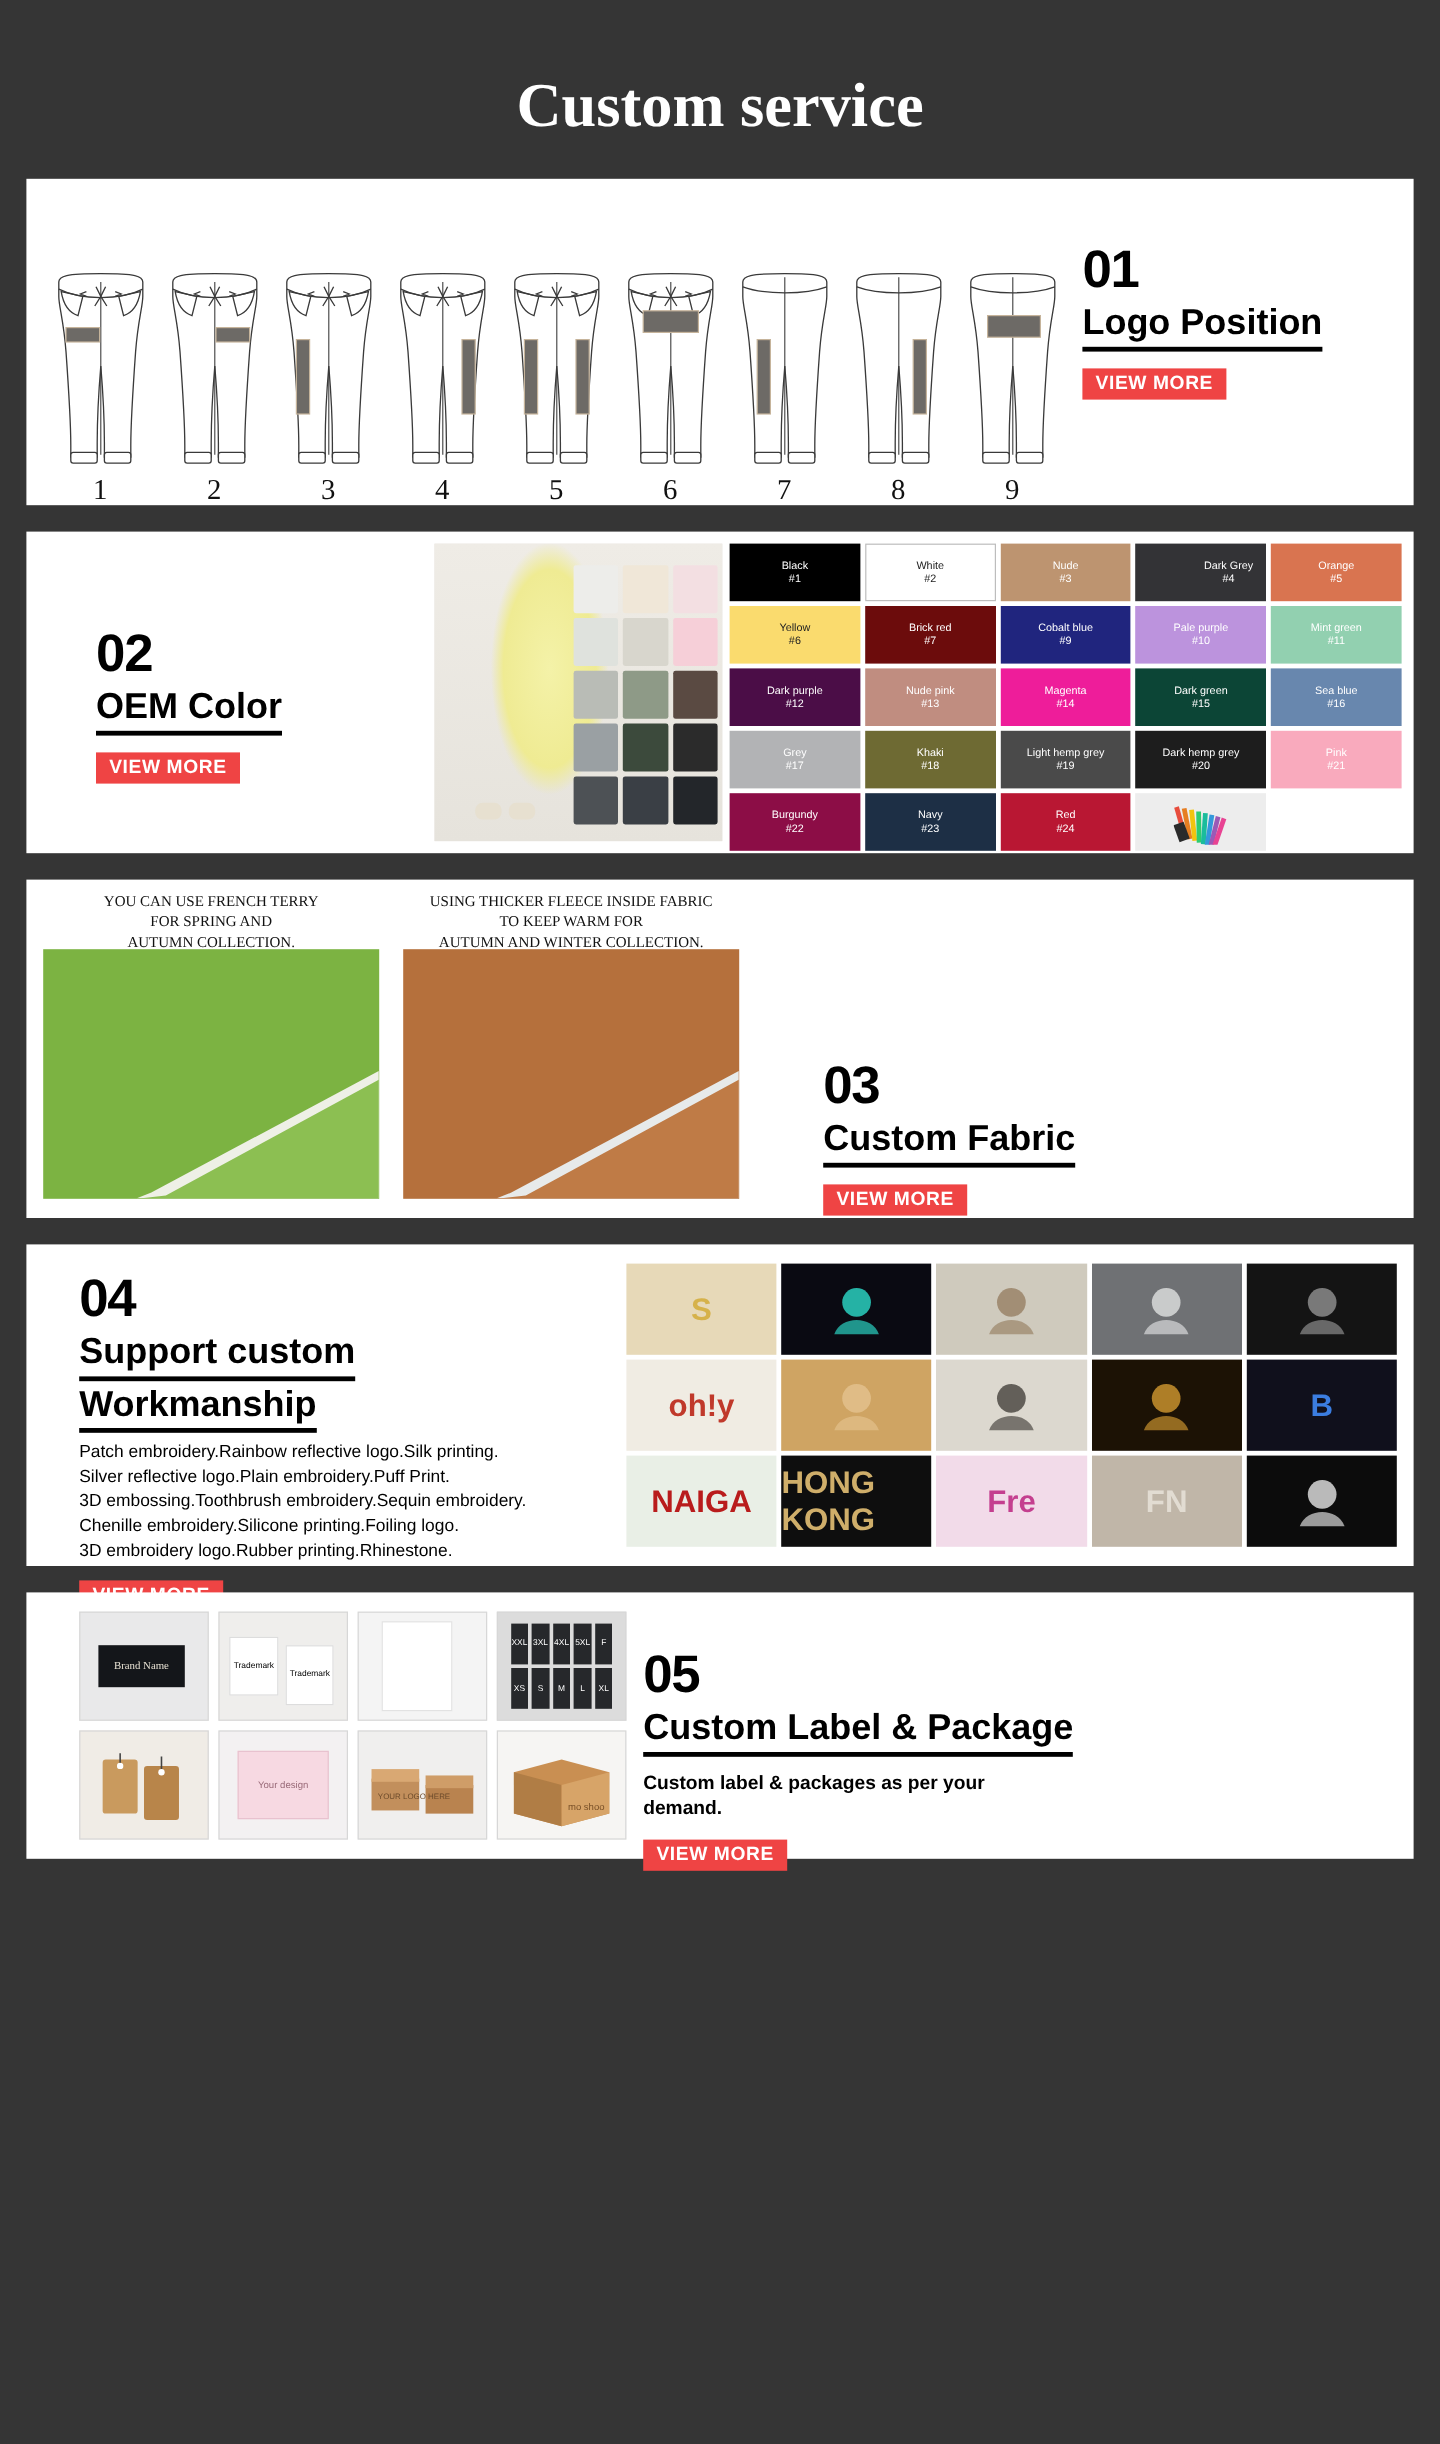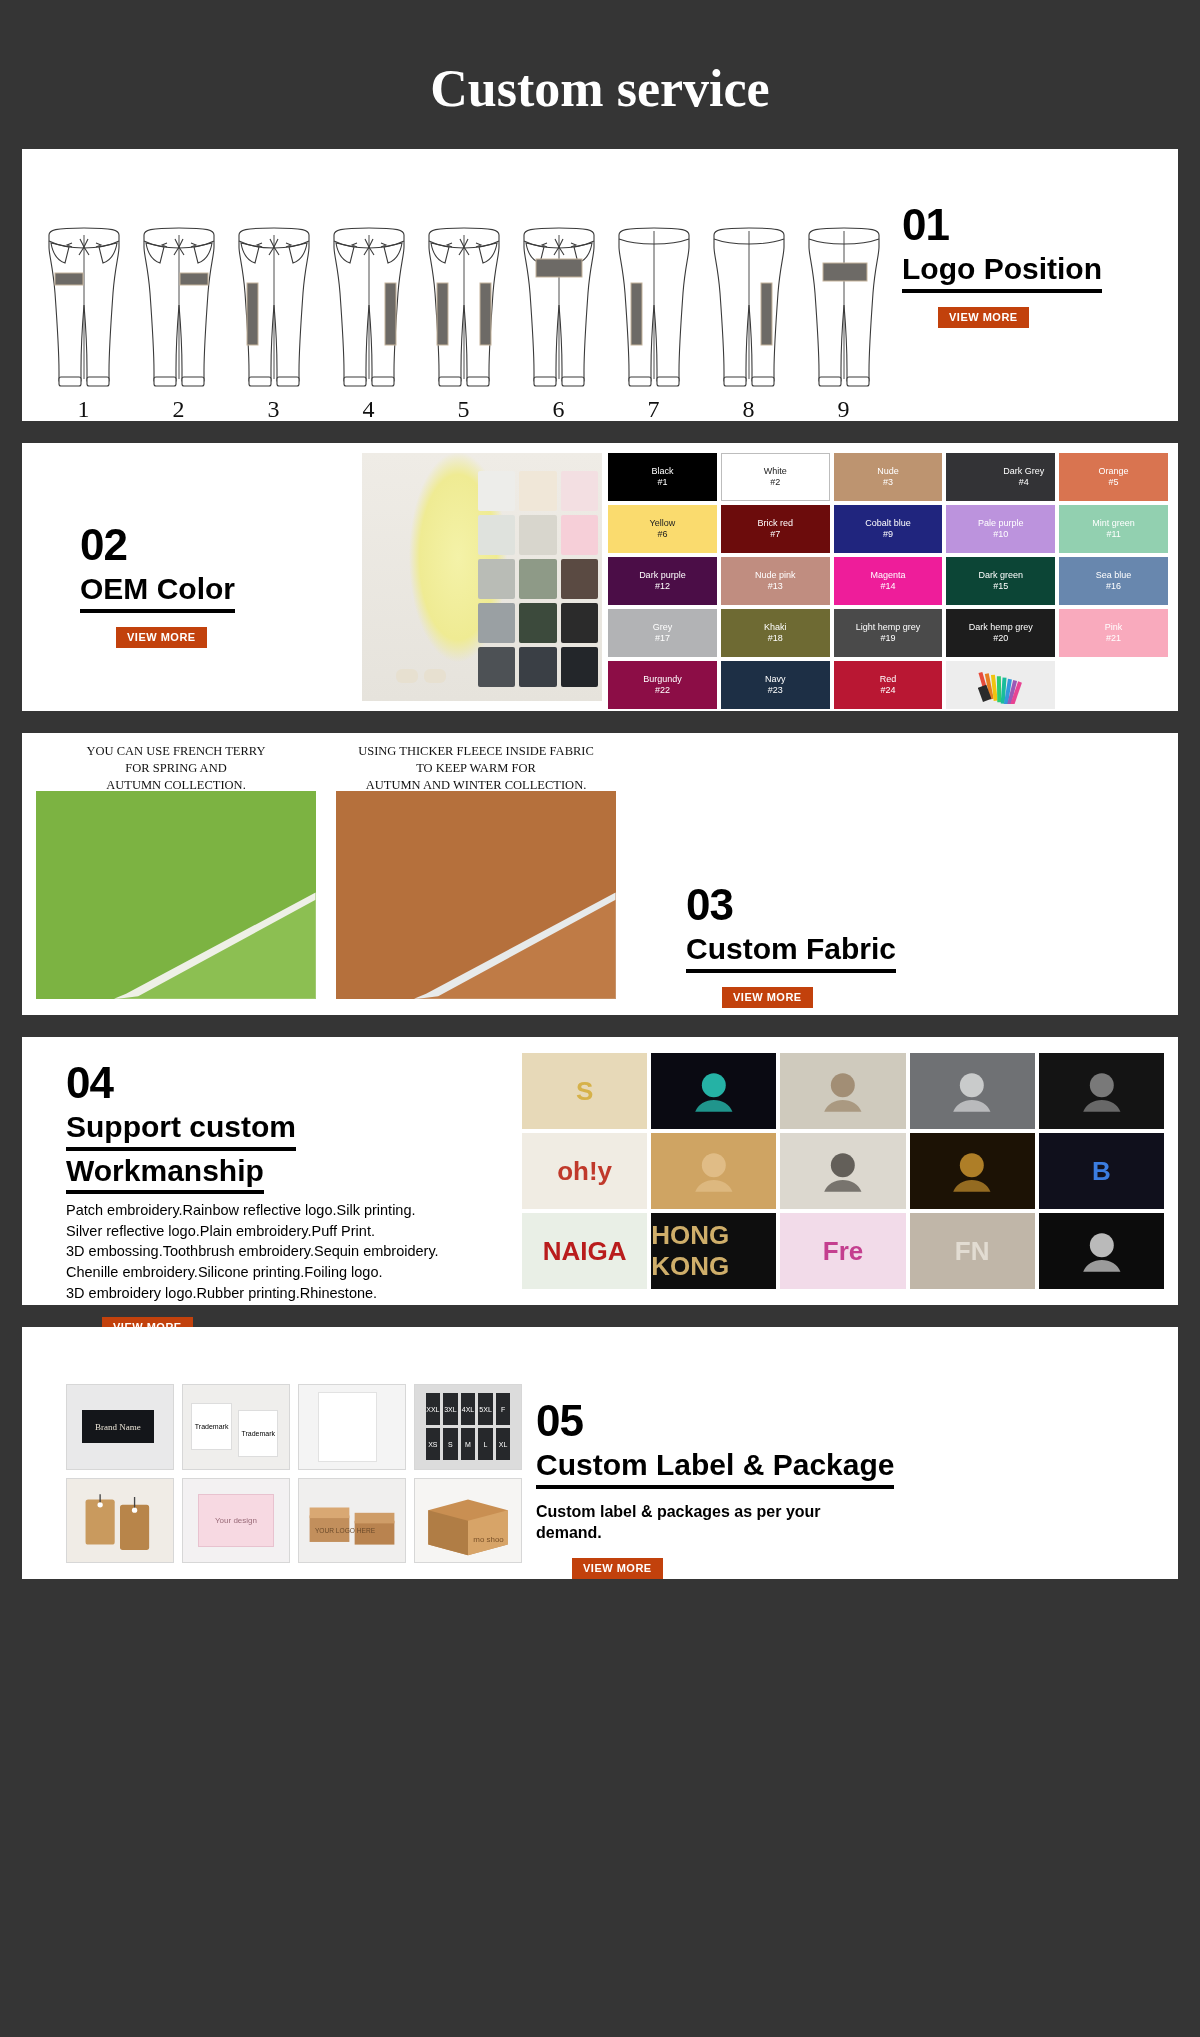--- a/index.html
+++ b/index.html
@@ -38,28 +38,27 @@
   }
   .heading{
     font-size:30px; font-weight:bold; color:#000; line-height:1.22;
     display:inline-block;
     border-bottom:4px solid #000;
     padding-bottom:1px;
   }
   .heading-wrap{ margin-top:4px; }
   .btn-view{
     display:inline-block;
-    background:#c2410c; color:#fff;
-    font-size:11px; font-weight:bold;
+    background:#ef4444; color:#fff;
+    font-size:16px; font-weight:bold;
     letter-spacing:0.5px;
     padding:5px 11px 5px 11px;
     line-height:1;
     margin-top:14px;
     cursor:pointer;
-    margin-left:36px;
   }
 
   
   #sec1{ height:272px; display:flex; align-items:stretch; }
   .pants-row{
     flex:0 0 880px;
     display:flex; align-items:flex-end;
     padding:28px 0 0 14px;
   }
   .pant{
@@ -155,21 +154,21 @@
     grid-template-rows:repeat(3,1fr); gap:4px;
   }
   .wm-cell{ position:relative; overflow:hidden; background:#ddd; }
   .wm-cell .wm-txt{
     position:absolute; inset:0;
     display:flex; align-items:center; justify-content:center;
     font-weight:bold; font-size:26px;
   }
 
   
-  #sec5{ height:252px; display:flex;align-items:flex-end; }
+  #sec5{ height:222px; display:flex; }
   .sec5-left{
     width:500px; padding:16px 0 16px 44px;
     display:grid; grid-template-columns:repeat(4,1fr);
     grid-template-rows:repeat(2,1fr); gap:8px;
   }
   .lbl-cell{ border:1px solid #d7d7d7; position:relative; overflow:hidden; background:#f2f2f2; }
   .sec5-right{ flex:1; padding:47px 0 0 14px; }
   .sec5-desc{
     font-size:16px; font-weight:bold; color:#000;
     line-height:1.35; margin-top:12px; max-width:340px;

